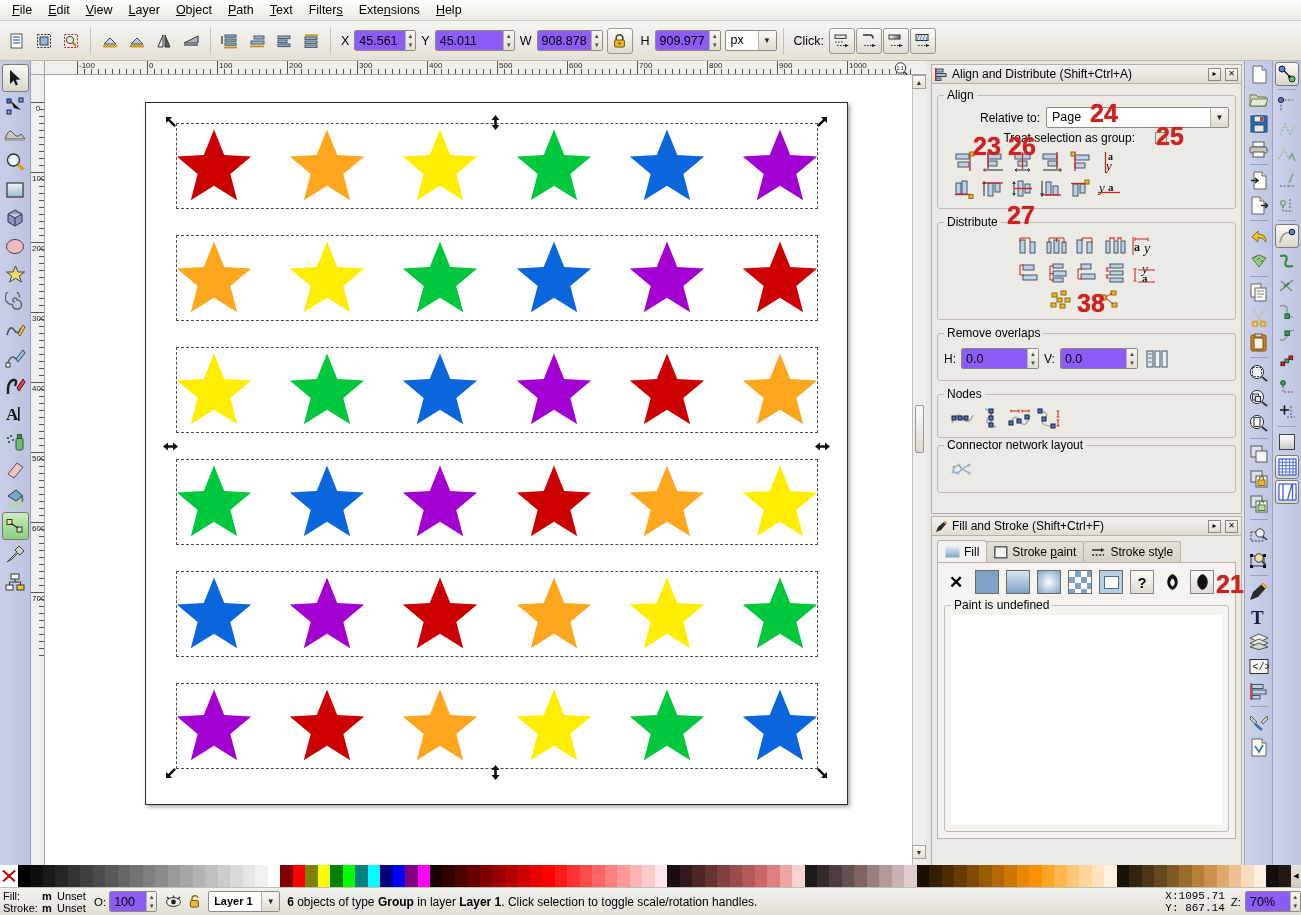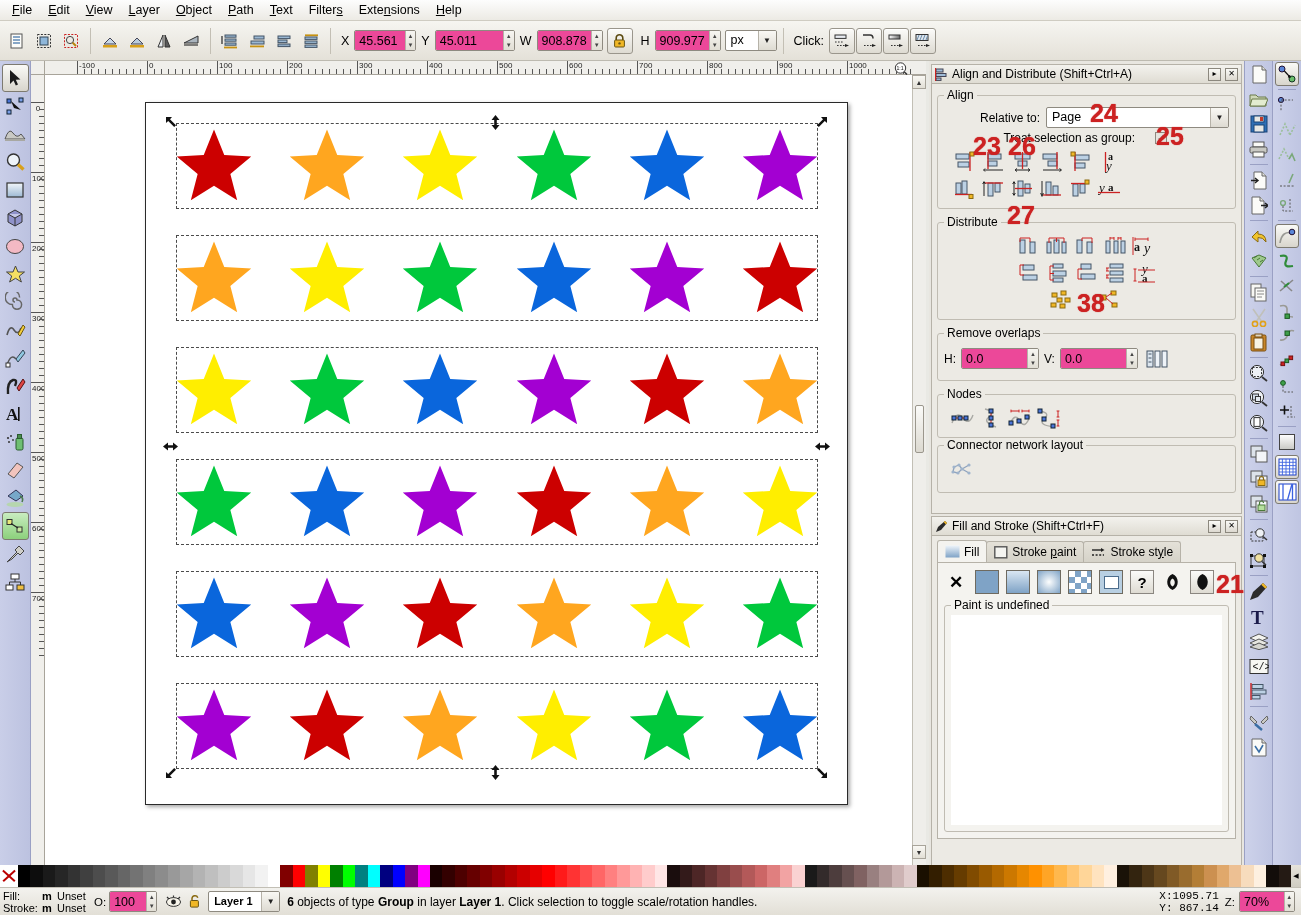--- a/index.html
+++ b/index.html
@@ -40,21 +40,21 @@
   }
   .vsep { width:1px; height:26px; background:#c3bfb4; margin:0 5px; }
   .lbl { font-size:12.5px; padding:0 4px; }
 
   .spin {
     display:flex; align-items:stretch; height:21px;
     border:1px solid #8e8a80; background:#fff; border-radius:2px; overflow:hidden;
   }
   .spin input {
     border:0; outline:0; font-family:"Liberation Sans",sans-serif; font-size:12.5px;
-    padding:0 4px; width:100%; background:#ec4899; color:#000;
+    padding:0 4px; width:100%; background:#8b5cf6; color:#000;
   }
   .spin .arrows {
     width:13px; background:linear-gradient(#f7f6f2,#e1ded4);
     border-left:1px solid #b6b2a8; display:flex; flex-direction:column;
   }
   .spin .arrows div { flex:1; display:flex; align-items:center; justify-content:center; font-size:6px; line-height:1; color:#444; }
   .arrows .up::after { content:"\25B2"; }
   .arrows .dn::after { content:"\25BC"; }
 
   .combo {
@@ -1837,21 +1837,21 @@
     </div>
 
     <div class="statmsg"><span id="statmsg-host"><b>6</b><span> objects of type </span><b>Group</b><span> in layer </span><b>Layer 1</b><span>. Click selection to toggle scale/rotation handles.</span></span></div>
 
     <div class="coords">
       <div><span>X:</span><span>1095.71</span></div>
       <div><span>Y:</span><span> 867.14</span></div>
     </div>
 
     <span style="padding-right:4px">Z:</span>
-    <div class="spin" style="width:56px;margin-right:6px">
+    <div class="spin" style="width:56px;">
       <input value="70%" style="">
       <div class="arrows">
           <div class="up"></div>
           <div class="dn"></div>
         </div>
     </div>
   </div>
 
   <div id="annot-host">
       <div class="annot" style="left: 1216px; top: 572px;">21</div>

